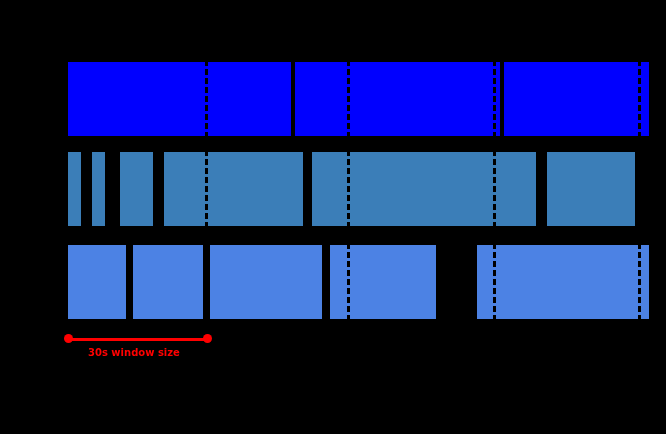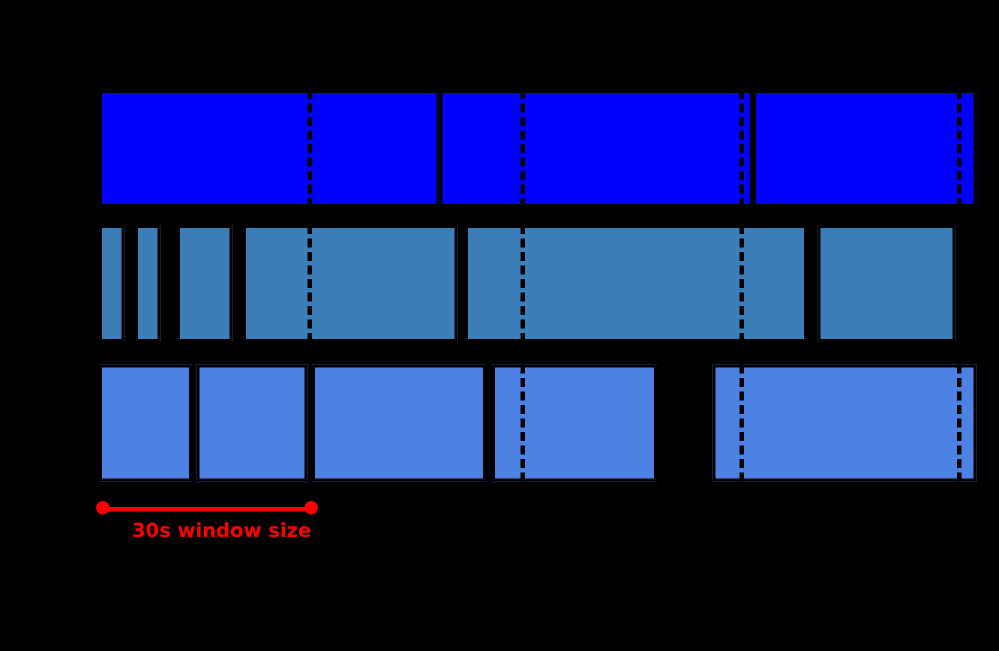--- a/index.html
+++ b/index.html
@@ -48,21 +48,21 @@
     width: 9px;
     height: 9px;
     border-radius: 50%;
     background: #FF0000;
     z-index: 8;
   }
   .span-label {
     position: absolute;
     color: #FF0000;
     font-family: "DejaVu Sans", sans-serif;
-    font-size: 13px;
+    font-size: 10px;
     font-weight: bold;
     white-space: nowrap;
     z-index: 8;
   }
 </style>
 </head>
 <body>
 
 <div id="figure">
   <div class="plot-area">

